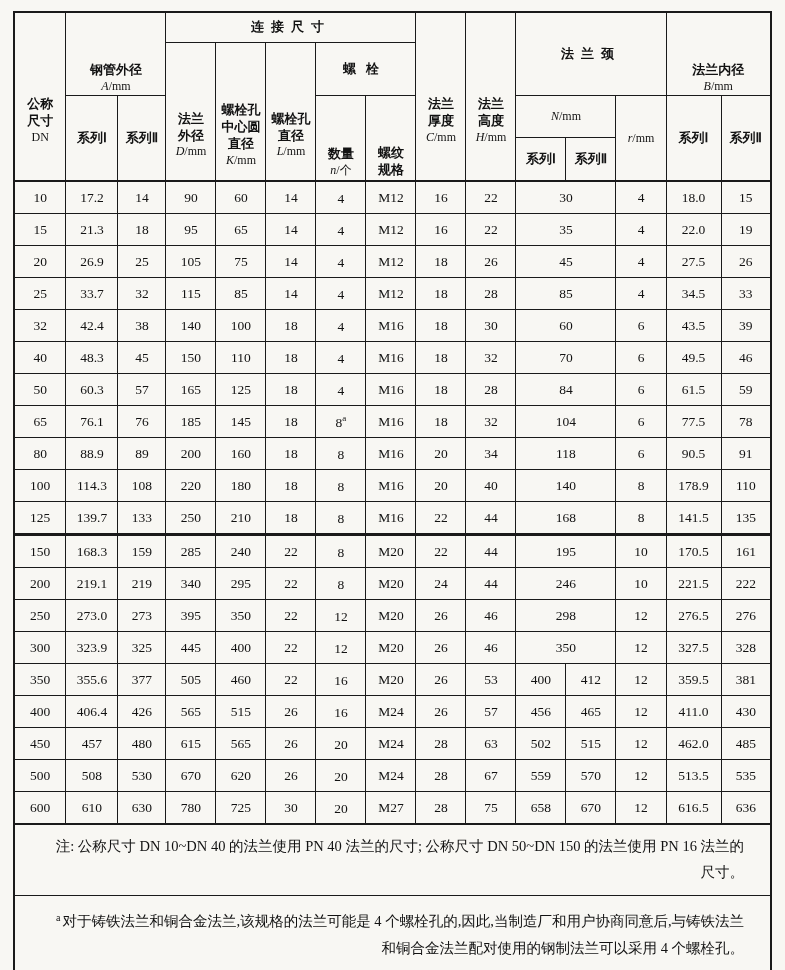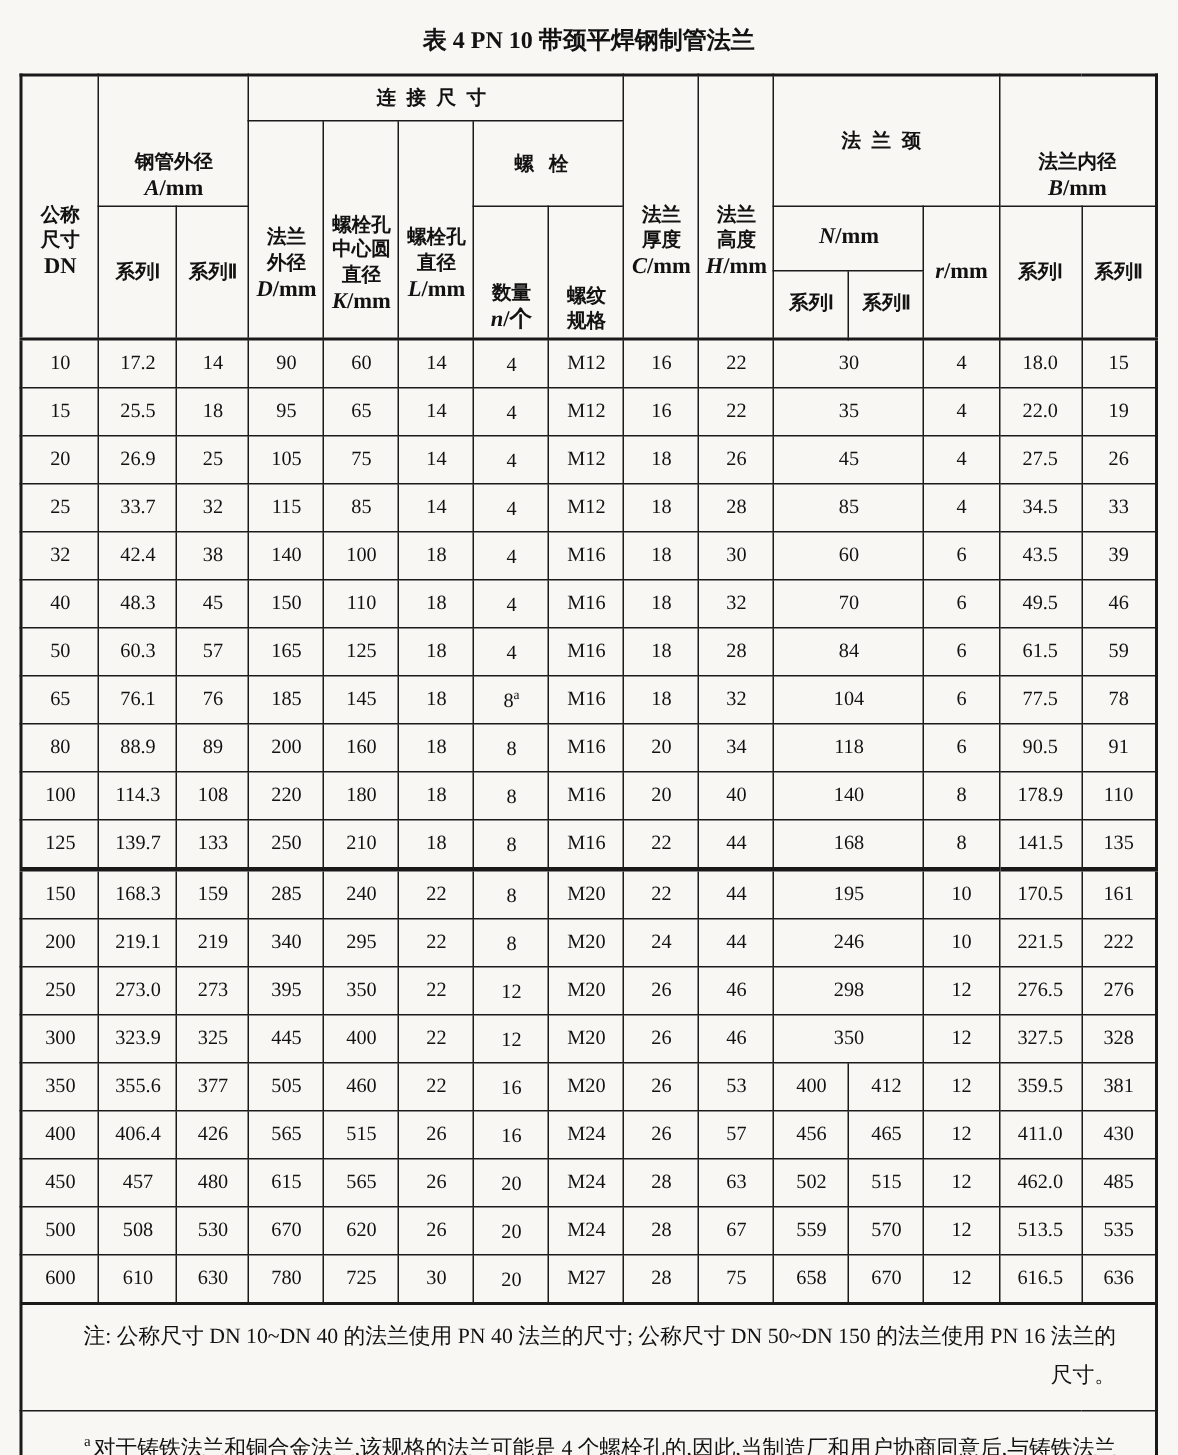--- a/index.html
+++ b/index.html
@@ -53,22 +53,22 @@
   thead tr.hr3{height:28px;}
   thead tr.hr4{height:30px;}
   .zh{display:inline-block;margin-top:48px;}
   .w2{width:30px;}
   .w3{width:44px;}
   .spaced{letter-spacing:7px;}
   .spaced2{letter-spacing:10px;}
   .sub{
     display:block;
     font-family:"Liberation Serif",serif;
-    font-weight:700;
-    font-size:15px;
+    font-weight:400;
+    font-size:12px;
   }
   .sub i{font-style:italic;}
   .sub .unit{font-style:normal;}
   .upright{font-style:normal;font-family:"Liberation Serif",serif;}
   tbody td{
     font-family:"Liberation Serif",serif;
     font-size:13.5px;
     height:29px;
   }
   tbody td sup{font-size:9px;}
@@ -85,21 +85,20 @@
   .hang-note{display:block;padding-left:2.4em;text-indent:-2.4em;}
   .hang-fn{display:block;padding-left:1.2em;text-indent:-1.2em;}
   .hang-fn sup{font-size:10px;margin-right:2px;}
 </style>
 </head>
 <body>
 
 <div class="page">
 
 
-  <div class="table-caption">表 4  PN 10 带颈平焊钢制管法兰</div>
 
   <table>
     <colgroup>
       <col style="width:52px">
         <col style="width:52px">
         <col style="width:48px">
       <col style="width:50px">
         <col style="width:50px">
         <col style="width:50px">
       <col style="width:50px">
@@ -193,21 +192,21 @@
           <td>22</td>
           <td colspan="2">30</td>
 
           <td>4</td>
           <td>18.0</td>
           <td>15</td>
         </tr>
 
         <tr>
           <td>15</td>
-          <td>25.5</td>
+          <td>21.3</td>
           <td>18</td>
           <td>95</td>
           <td>65</td>
           <td>14</td>
           <td><span>4</span><sup></sup></td>
           <td>M12</td>
           <td>16</td>
           <td>22</td>
           <td colspan="2">35</td>
 

